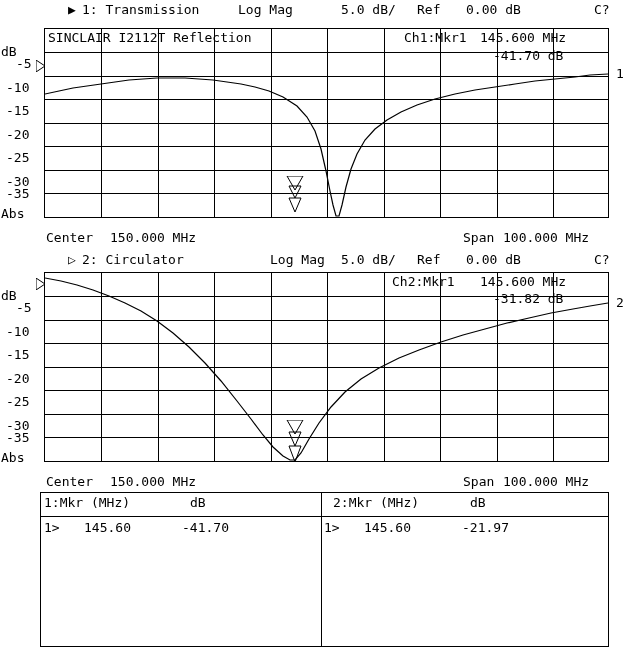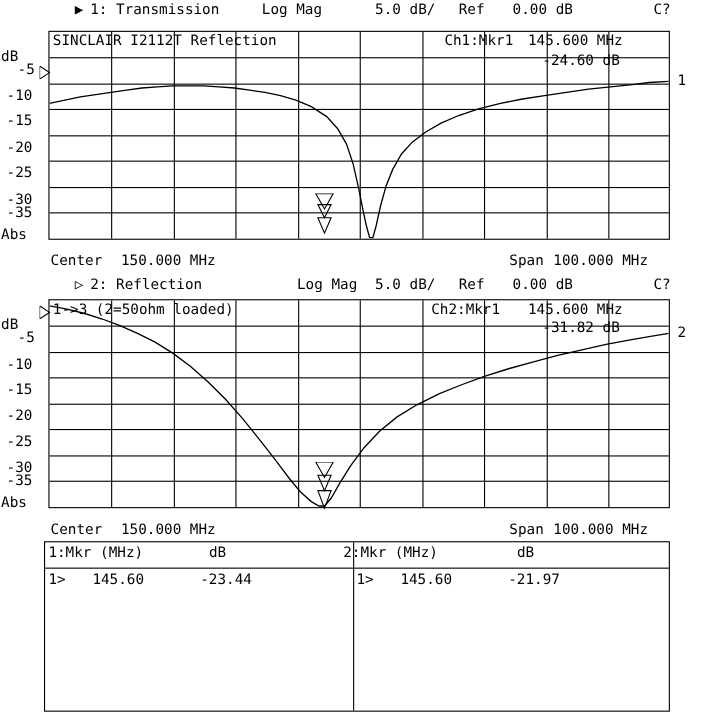--- a/index.html
+++ b/index.html
@@ -84,40 +84,40 @@
 
   <div class="ptr" style="left:36px;top:60px;">
     <svg width="10" height="12" viewBox="0 0 10 12">
         <polygon points="0,0 9,6 0,12" fill="none" stroke="#000" stroke-width="1"></polygon>
       </svg>
   </div>
 
   <div class="lbl" style="left:48px;top:30px;">SINCLAIR I2112T Reflection</div>
   <div class="lbl" style="left:404px;top:30px;">Ch1:Mkr1</div>
   <div class="lbl" style="left:480px;top:30px;">145.600 MHz</div>
-  <div class="lbl" style="left:493px;top:48px;">-24.60 dB</div>
+  <div class="lbl" style="left:493px;top:48px;">-41.70 dB</div>
   <div class="lbl" style="left:616px;top:66px;">1</div>
 
   <div class="lbl" style="left:1px;top:44px;">dB</div>
   <div class="lbl" style="left:16px;top:56px;">-5</div>
   <div class="lbl" style="left:6px;top:80px;">-10</div>
   <div class="lbl" style="left:6px;top:103px;">-15</div>
   <div class="lbl" style="left:6px;top:127px;">-20</div>
   <div class="lbl" style="left:6px;top:150px;">-25</div>
   <div class="lbl" style="left:6px;top:174px;">-30</div>
   <div class="lbl" style="left:6px;top:186px;">-35</div>
   <div class="lbl" style="left:1px;top:206px;">Abs</div>
 
   <div class="lbl" style="left:46px;top:230px;">Center</div>
   <div class="lbl" style="left:110px;top:230px;">150.000 MHz</div>
   <div class="lbl" style="left:463px;top:230px;">Span</div>
   <div class="lbl" style="left:503px;top:230px;">100.000 MHz</div>
 
   <div class="row" style="left:68px;top:252px;">▷</div>
-  <div class="row" style="left:82px;top:252px;">2: Reflection</div>
+  <div class="row" style="left:82px;top:252px;">2: Circulator</div>
   <div class="row" style="left:270px;top:252px;">Log Mag</div>
   <div class="row" style="left:341px;top:252px;">5.0 dB/</div>
   <div class="row" style="left:417px;top:252px;">Ref</div>
   <div class="row" style="left:466px;top:252px;">0.00 dB</div>
   <div class="row" style="left:594px;top:252px;">C?</div>
 
   <div class="grid" style="left:44px;top:272px;width:565px;height:190px;">
     <div class="gl h" style="top:23px;"></div>
     <div class="gl h" style="top:47px;"></div>
     <div class="gl h" style="top:70px;"></div>
@@ -149,21 +149,20 @@
       <polygon points="6,26 18,26 12,42" fill="none" stroke="#000" stroke-width="1"></polygon>
     </svg>
   </div>
 
   <div class="ptr" style="left:36px;top:278px;">
     <svg width="10" height="12" viewBox="0 0 10 12">
         <polygon points="0,0 9,6 0,12" fill="none" stroke="#000" stroke-width="1"></polygon>
       </svg>
   </div>
 
-  <div class="lbl" style="left:48px;top:274px;">1-&gt;3 (2=50ohm loaded)</div>
   <div class="lbl" style="left:392px;top:274px;">Ch2:Mkr1</div>
   <div class="lbl" style="left:480px;top:274px;">145.600 MHz</div>
   <div class="lbl" style="left:493px;top:291px;">-31.82 dB</div>
   <div class="lbl" style="left:616px;top:295px;">2</div>
 
   <div class="lbl" style="left:1px;top:288px;">dB</div>
   <div class="lbl" style="left:16px;top:300px;">-5</div>
   <div class="lbl" style="left:6px;top:324px;">-10</div>
   <div class="lbl" style="left:6px;top:347px;">-15</div>
   <div class="lbl" style="left:6px;top:371px;">-20</div>
@@ -177,24 +176,24 @@
   <div class="lbl" style="left:463px;top:474px;">Span</div>
   <div class="lbl" style="left:503px;top:474px;">100.000 MHz</div>
 
   <div class="tbl" style="left:40px;top:492px;width:569px;height:155px;">
     <div class="vsep" style="left:280px;"></div>
     <div class="hsep" style="top:23px;"></div>
   </div>
 
   <div class="lbl" style="left:44px;top:495px;">1:Mkr (MHz)</div>
   <div class="lbl" style="left:190px;top:495px;">dB</div>
-  <div class="lbl" style="left:312px;top:495px;">2:Mkr (MHz)</div>
+  <div class="lbl" style="left:333px;top:495px;">2:Mkr (MHz)</div>
   <div class="lbl" style="left:470px;top:495px;">dB</div>
 
   <div class="lbl" style="left:44px;top:520px;">1&gt;</div>
   <div class="lbl" style="left:84px;top:520px;">145.60</div>
-  <div class="lbl" style="left:182px;top:520px;">-23.44</div>
+  <div class="lbl" style="left:182px;top:520px;">-41.70</div>
 
   <div class="lbl" style="left:324px;top:520px;">1&gt;</div>
   <div class="lbl" style="left:364px;top:520px;">145.60</div>
   <div class="lbl" style="left:462px;top:520px;">-21.97</div>
 
 </div>
 
 </body></html>

